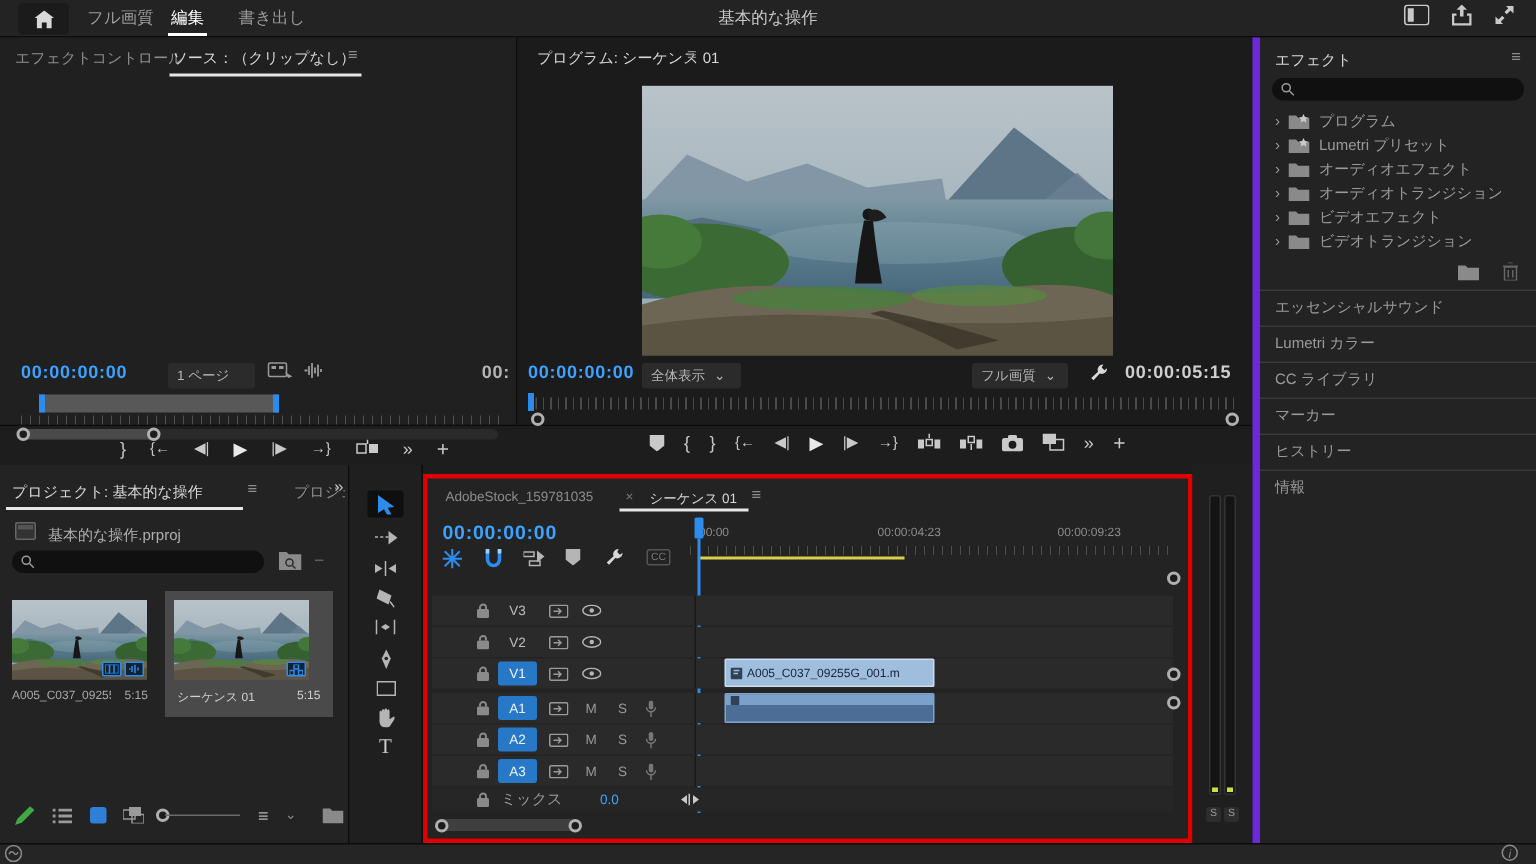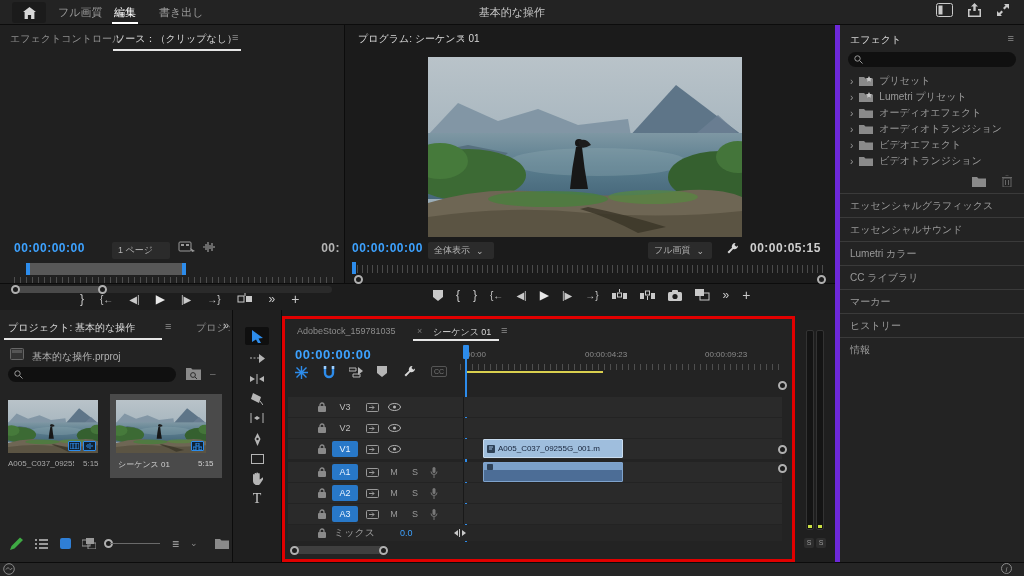--- a/index.html
+++ b/index.html
@@ -709,21 +709,21 @@
 
       <div class="abs" style="left:0;top:48px;right:0">
         <div class="fx-row">
           <span>›</span>
           <span class="ico">
               <svg width="14" height="10" viewBox="0 0 14 10">
                 <path d="M0 1h5l1.5 1.5H14V10H0z" fill="#8a8a8a"></path>
                 <path d="M10 0l1 2 2 .3-1.5 1.4.4 2L10 4.7 8.1 5.7l.4-2L7 2.3 9 2z" fill="#c9c9c9"></path>
               </svg>
             </span>
-          <span>プリセット</span>
+          <span>プログラム</span>
         </div>
         <div class="fx-row">
           <span>›</span>
           <span class="ico">
               <svg width="14" height="10" viewBox="0 0 14 10">
                 <path d="M0 1h5l1.5 1.5H14V10H0z" fill="#8a8a8a"></path>
                 <path d="M10 0l1 2 2 .3-1.5 1.4.4 2L10 4.7 8.1 5.7l.4-2L7 2.3 9 2z" fill="#c9c9c9"></path>
               </svg>
             </span>
           <span>Lumetri プリセット</span>
@@ -773,21 +773,20 @@
       </span>
       <span class="abs ico" style="right:12px;top:150px">
         <svg width="10" height="12" viewBox="0 0 10 12">
             <path d="M1 3h8v9H1z" fill="none" stroke="#666"></path>
             <path d="M0 2.5h10M3.5 0h3" stroke="#666"></path>
             <path d="M3.5 5v5M6.5 5v5" stroke="#666"></path>
           </svg>
       </span>
 
       <div class="abs" style="left:0;right:0;top:168px">
-        <div class="stacked">エッセンシャルグラフィックス</div>
         <div class="stacked">エッセンシャルサウンド</div>
         <div class="stacked">Lumetri カラー</div>
         <div class="stacked">CC ライブラリ</div>
         <div class="stacked">マーカー</div>
         <div class="stacked">ヒストリー</div>
         <div class="stacked">情報</div>
       </div>
     </aside>
   </div>
 

